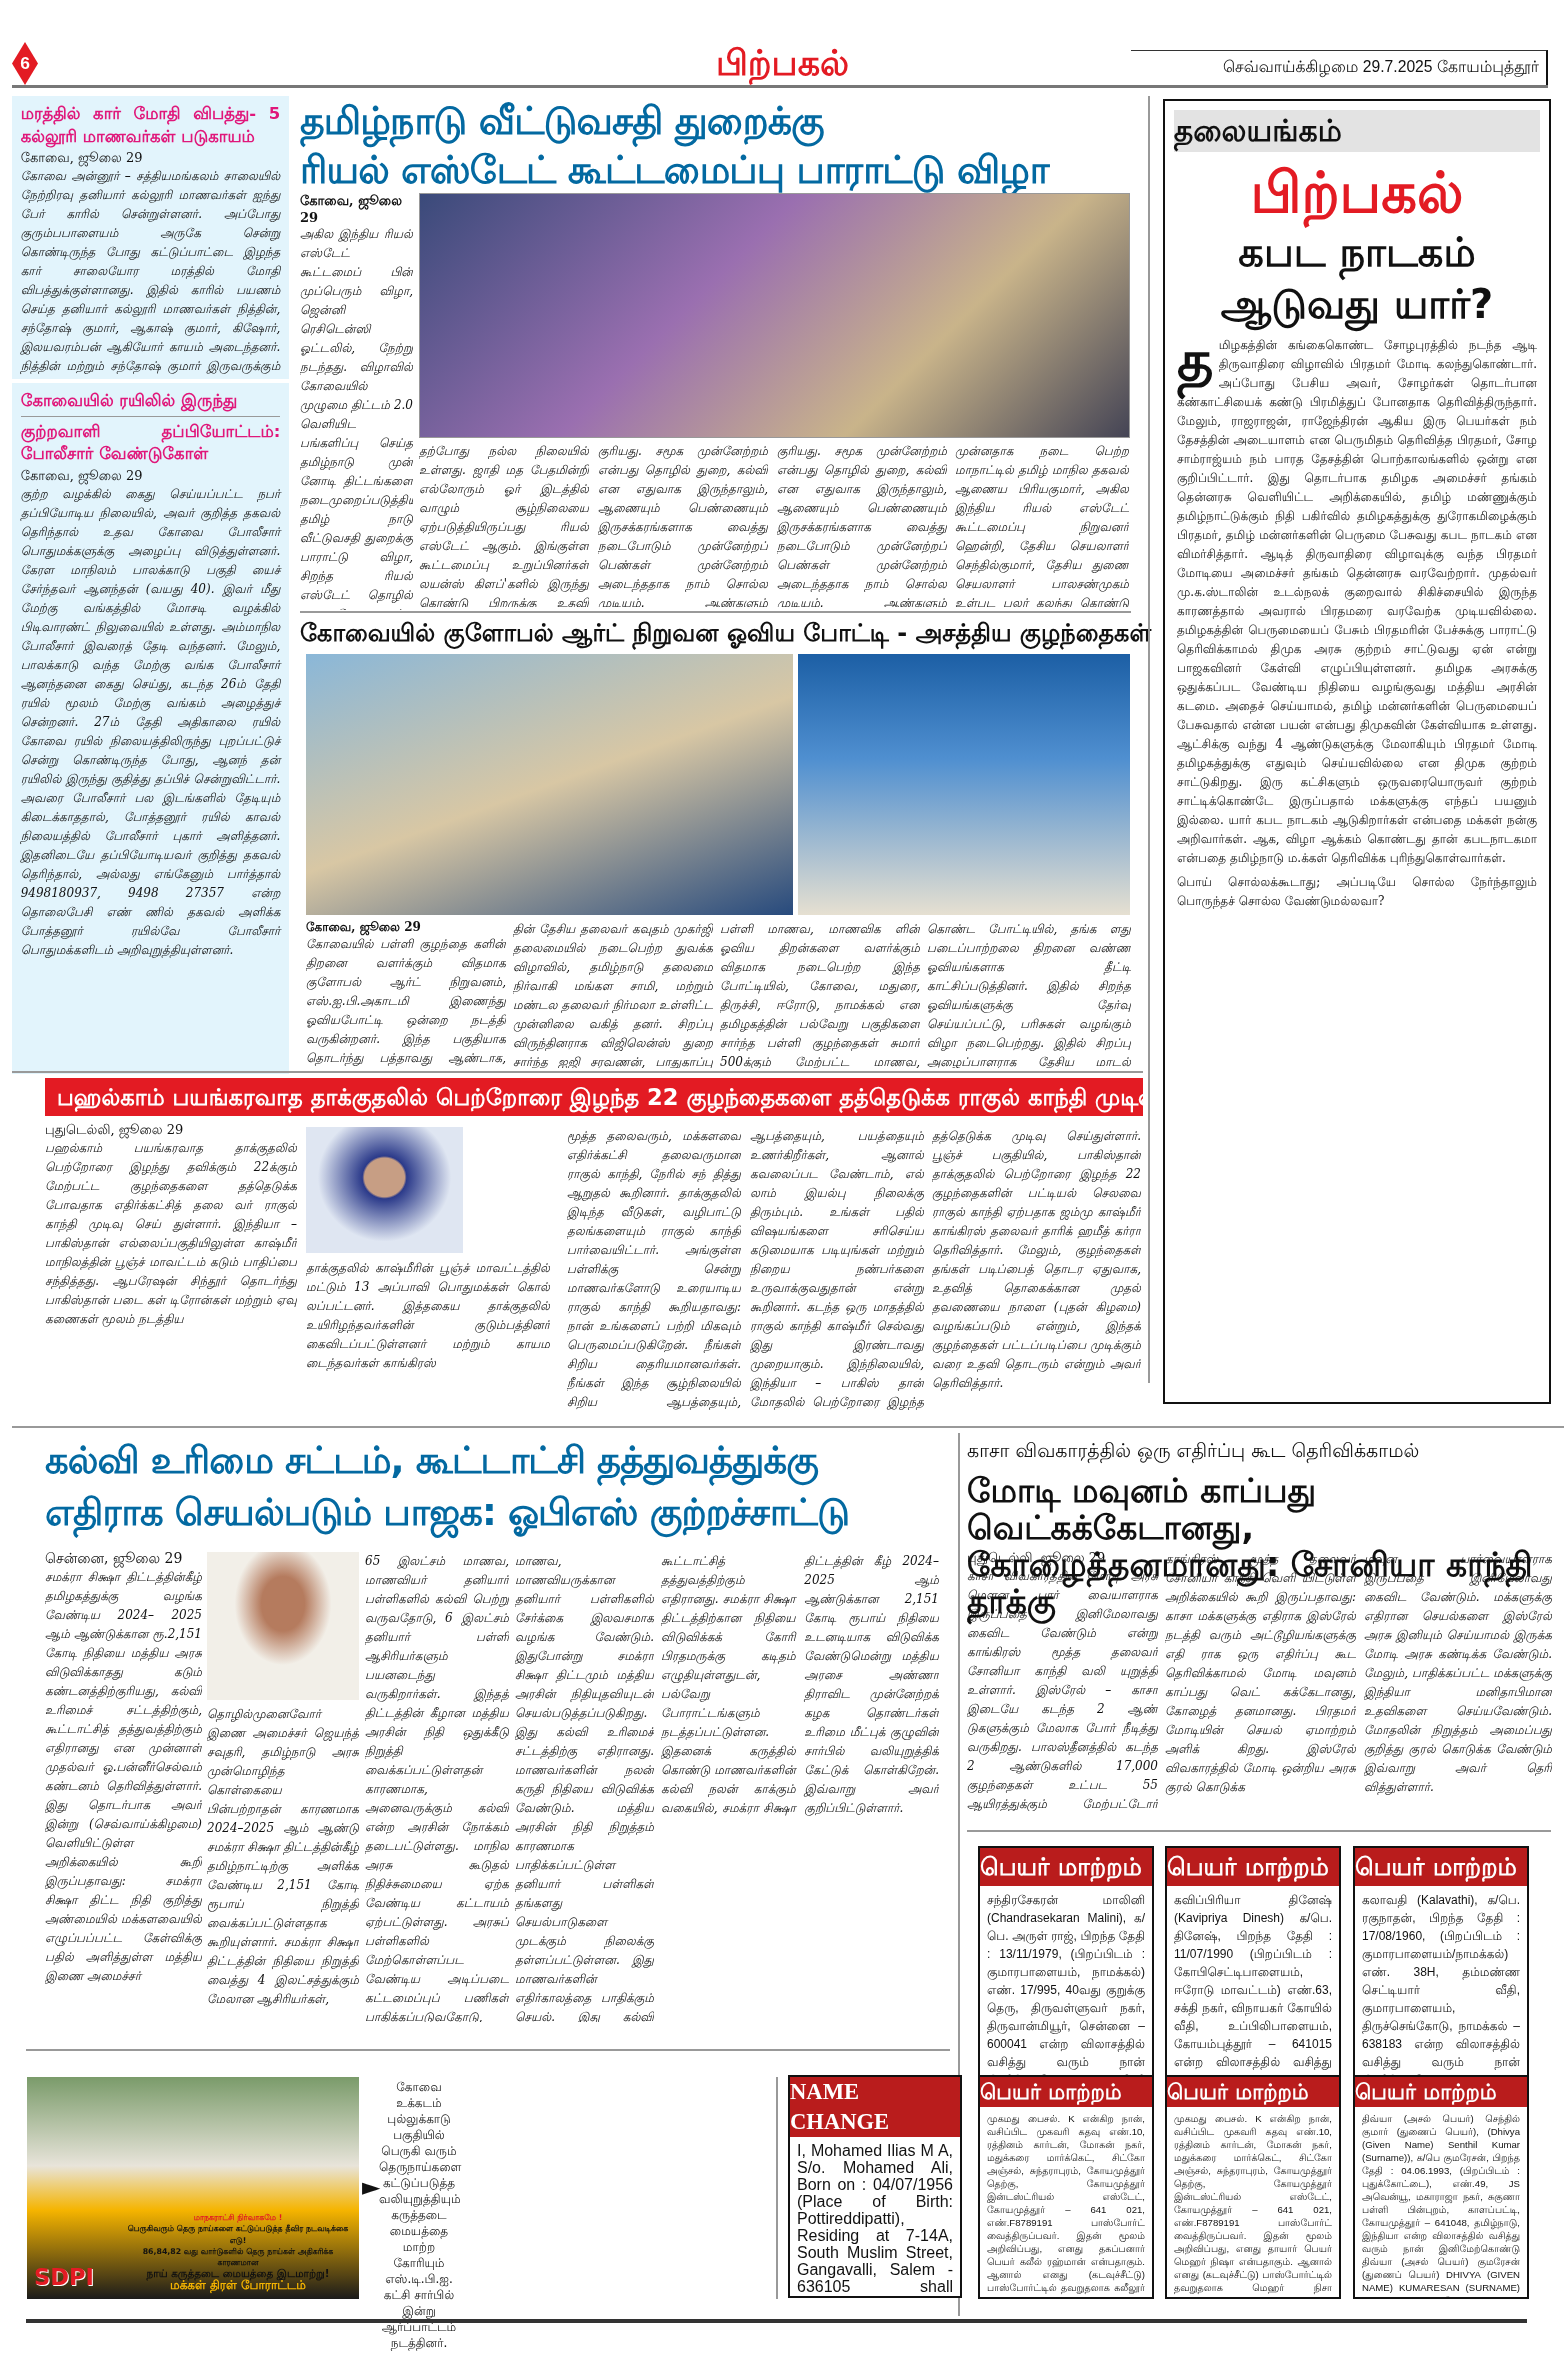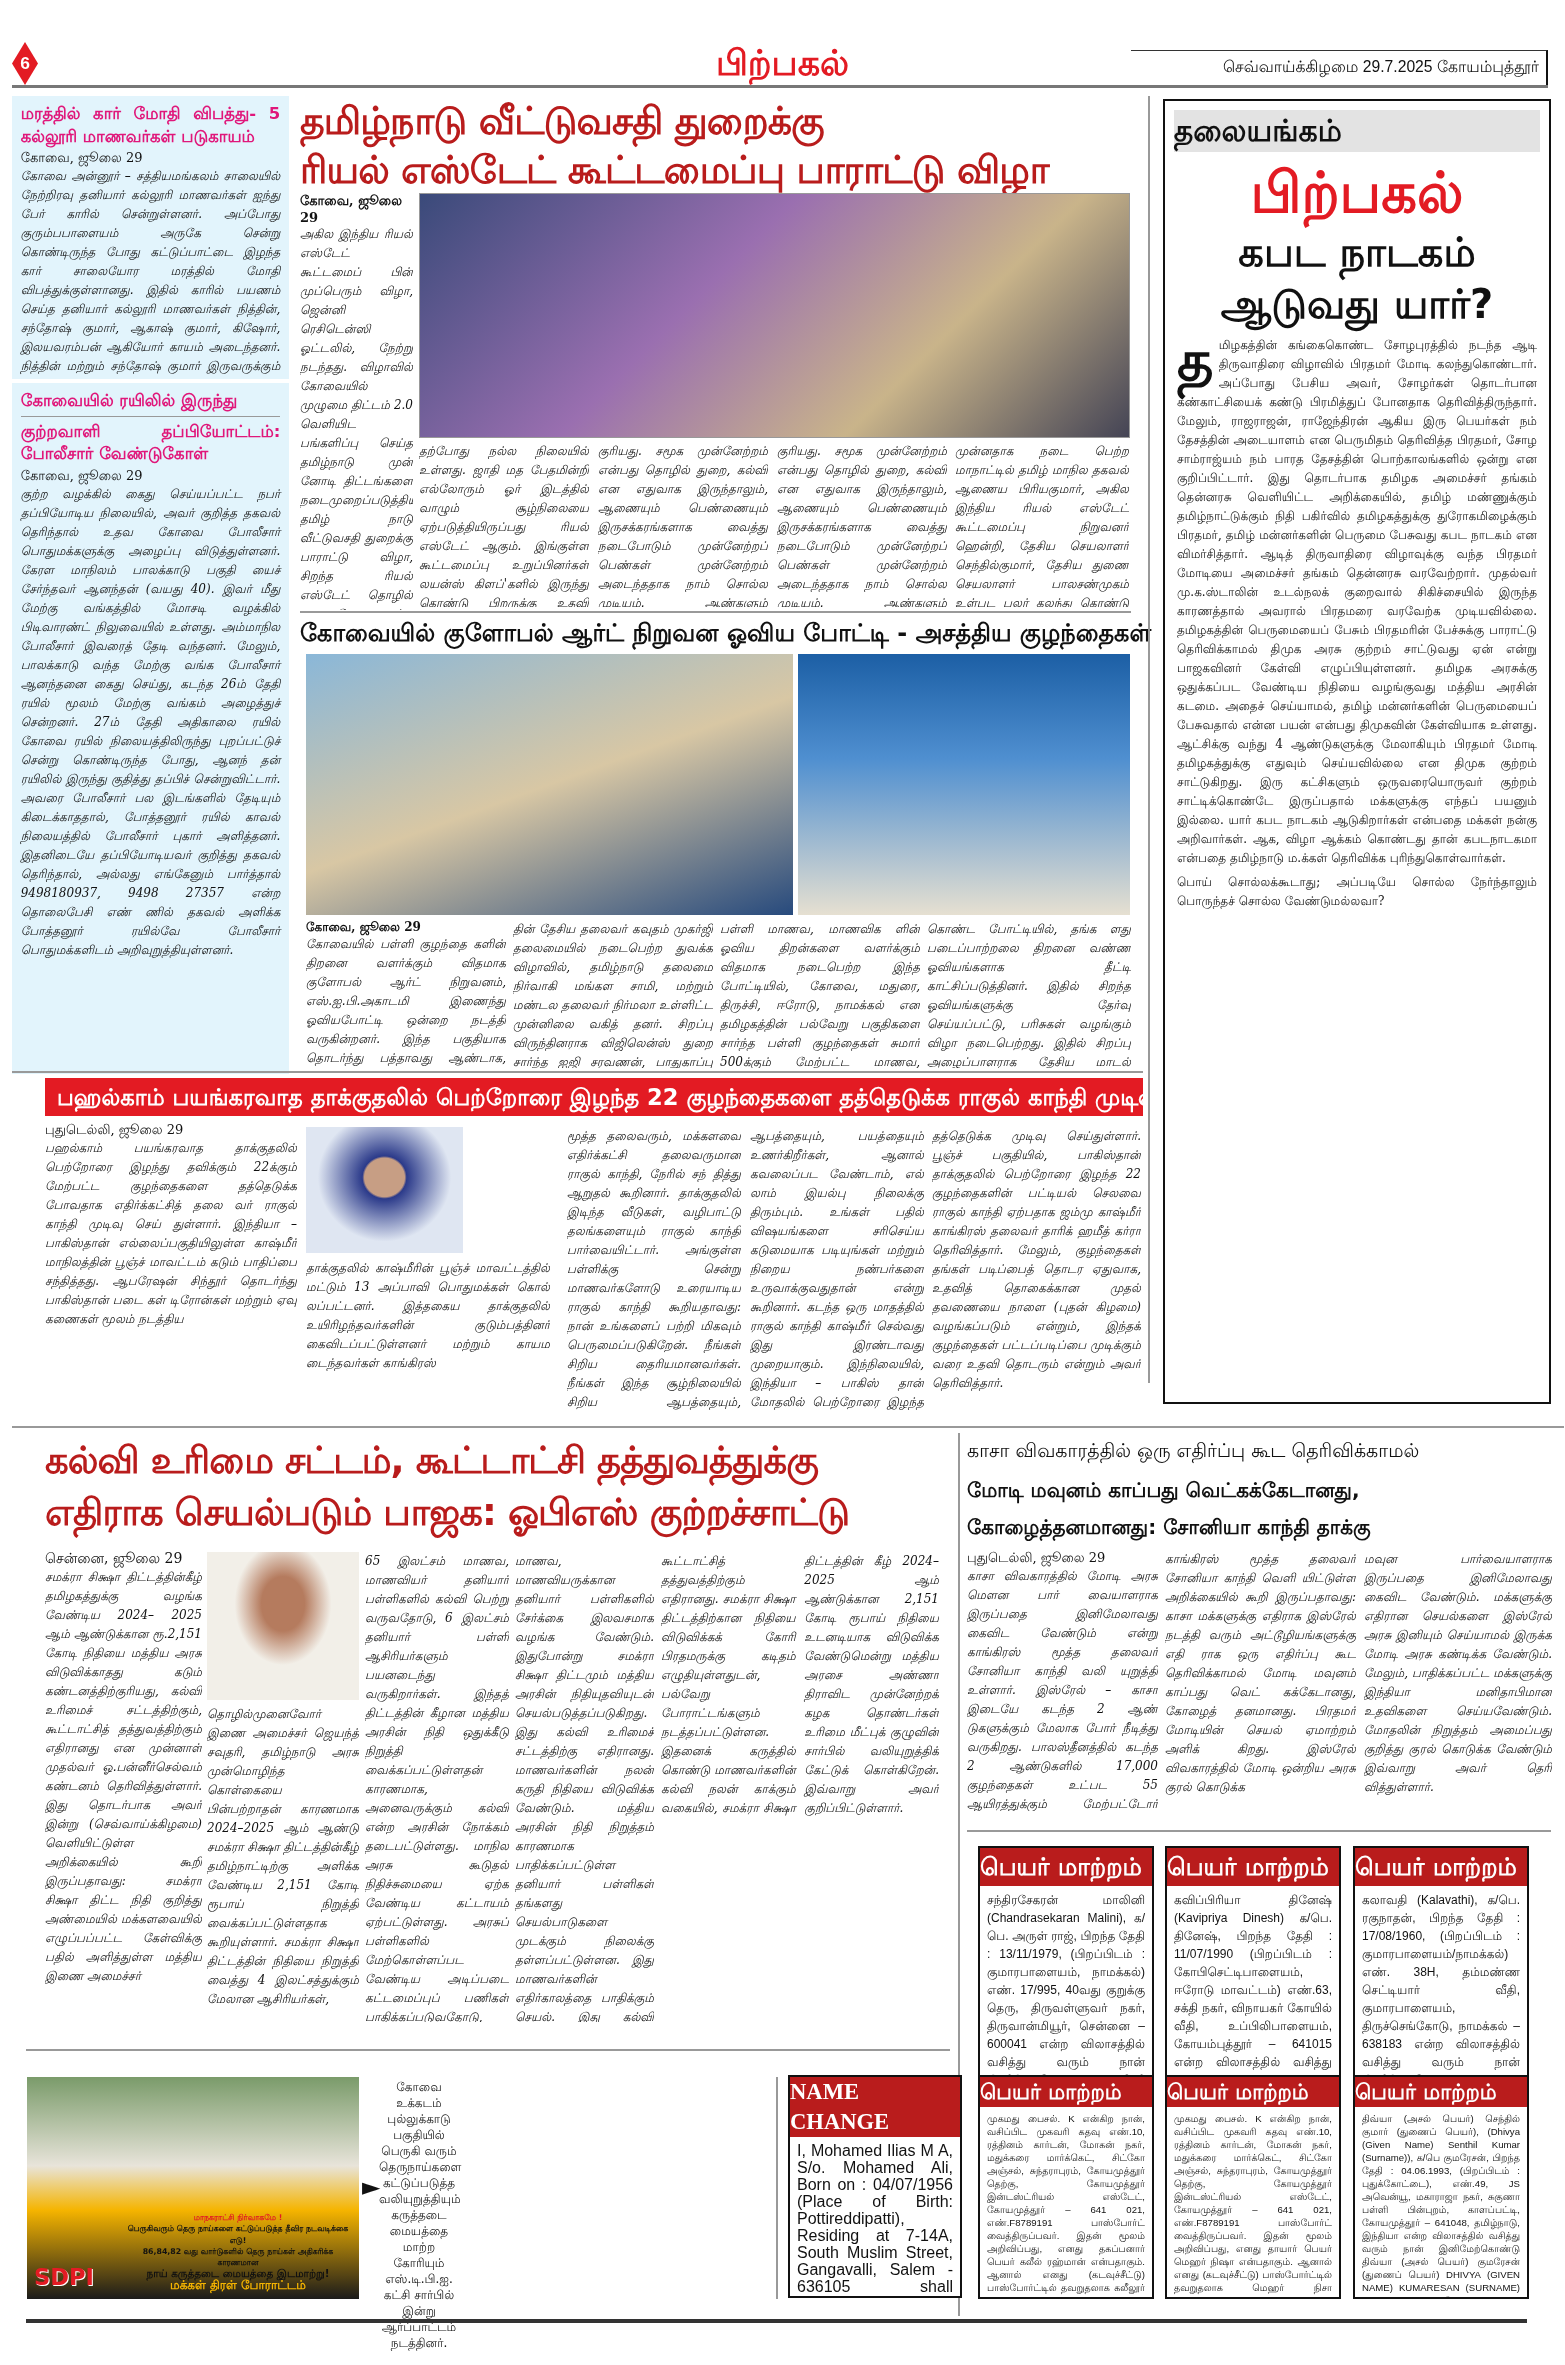--- a/index.html
+++ b/index.html
@@ -7,21 +7,21 @@
 .abs{position:absolute}
 .masthead{left:0;top:0;width:1565px;height:87px}
 .page-num{left:12px;top:42px;width:26px;height:43px;background:#e31b23;clip-path:polygon(50% 0,100% 50%,50% 100%,0 50%);color:#fff;font:bold 17.4px "Liberation Sans",sans-serif;display:flex;align-items:center;justify-content:center}
 .logo-top{left:713px;top:42px;width:139px;text-align:center;color:#e31b23;font:bold 35px "DejaVu Sans",sans-serif;line-height:42px}
 .date-box{left:1131px;top:50px;width:417px;height:35px;border-top:0.9px solid #333;border-right:2.6px solid #111;font:15.7px "Liberation Sans",sans-serif;display:flex;align-items:center;justify-content:flex-end;padding-right:7px}
 .hr-top{left:12px;top:85px;width:1536px;height:2.6px;background:#777}
 .side{background:#e2f4fc;padding:7px 8.7px;font-size:12px;line-height:19px;text-align:justify}
 .side h3{color:#e0177a;font:bold 16.5px "DejaVu Sans",sans-serif;line-height:22.6px}
 .side .dl{font-size:13px}
 .col{font-size:12px;line-height:19px;text-align:justify;font-style:italic}
-.head-big{font:bold 38px "DejaVu Sans",sans-serif;line-height:49px;color:#b91c1c;letter-spacing:-0.9px}
+.head-big{font:bold 38px "DejaVu Sans",sans-serif;line-height:49px;color:#0369a1;letter-spacing:-0.9px}
 .photo{background:linear-gradient(135deg,#3a4a7a,#9a6fb0 40%,#c9b48a 70%,#445);border:0.9px solid #999}
 .photo2{background:linear-gradient(160deg,#8ab7d8,#d8c7a4 50%,#274a7d)}
 .photo3{background:linear-gradient(180deg,#1c5fa5,#4f8fd0 40%,#e6e0d1)}
 .photo-rahul{background:radial-gradient(ellipse at 50% 40%,#c79e84 18%,#2b3a8a 20%,#dfe6f2 60%)}
 .photo-ops{background:radial-gradient(ellipse at 50% 35%,#b57b5e 20%,#f2efe8 45%)}
 .photo-protest{background:linear-gradient(180deg,#7a9b6a 0,#e8e4da 40%,#f5b400 60%,#1b1b1b 100%)}
 .red-band{background:#e31b23;color:#fff;font:bold 22.6px "DejaVu Sans",sans-serif;line-height:38px;padding-left:12px;white-space:nowrap;overflow:hidden}
 .sub-head{font:bold 24px "DejaVu Sans",sans-serif;line-height:33px}
 .editorial{border:2.6px solid #111;padding:0}
 .ed-label{background:#e3e3e3;font:bold 30px "DejaVu Sans",sans-serif;line-height:42px;margin:8.7px}
@@ -124,21 +124,21 @@
   <div class="col">சமக்ரா சிக்ஷா திட்டத்தின்கீழ் தமிழகத்துக்கு வழங்க வேண்டிய 2024– 2025 ஆம் ஆண்டுக்கான ரூ.2,151 கோடி நிதியை மத்திய அரசு விடுவிக்காதது கடும் கண்டனத்திற்குரியது, கல்வி உரிமைச் சட்டத்திற்கும், கூட்டாட்சித் தத்துவத்திற்கும் எதிரானது என முன்னாள் முதல்வர் ஓ.பன்னீர்செல்வம் கண்டனம் தெரிவித்துள்ளார். இது தொடர்பாக அவர் இன்று (செவ்வாய்க்கிழமை) வெளியிட்டுள்ள அறிக்கையில் கூறி இருப்பதாவது: சமக்ரா சிக்ஷா திட்ட நிதி குறித்து அண்மையில் மக்களவையில் எழுப்பப்பட்ட கேள்விக்கு பதில் அளித்துள்ள மத்திய இணை அமைச்சர்</div>
 </div>
 <div class="abs photo-ops" style="left:207px;top:1552px;width:152px;height:148px"></div>
 <div class="abs col" style="left:207px;top:1705px;width:152px;height:313px;overflow:hidden">தொழில்முனைவோர் இணை அமைச்சர் ஜெயந்த் சவுதரி, தமிழ்நாடு அரசு முன்மொழிந்த கொள்கையை பின்பற்றாதன் காரணமாக 2024–2025 ஆம் ஆண்டு சமக்ரா சிக்ஷா திட்டத்தின்கீழ் தமிழ்நாட்டிற்கு அளிக்க வேண்டிய 2,151 கோடி ரூபாய் நிறுத்தி வைக்கப்பட்டுள்ளதாக கூறியுள்ளார். சமக்ரா சிக்ஷா திட்டத்தின் நிதியை நிறுத்தி வைத்து 4 இலட்சத்துக்கும் மேலான ஆசிரியர்கள்,</div>
 <div class="abs col" style="left:365px;top:1552px;width:144px;height:470px;overflow:hidden">65 இலட்சம் மாணவ, மாணவியர் தனியார் பள்ளிகளில் கல்வி பெற்று வருவதோடு, 6 இலட்சம் தனியார் பள்ளி ஆசிரியர்களும் பயனடைந்து வருகிறார்கள். இந்தத் திட்டத்தின் கீழான மத்திய அரசின் நிதி ஒதுக்கீடு நிறுத்தி வைக்கப்பட்டுள்ளதன் காரணமாக, அனைவருக்கும் கல்வி என்ற அரசின் நோக்கம் தடைபட்டுள்ளது. மாநில அரசு கூடுதல் நிதிச்சுமையை ஏற்க வேண்டிய கட்டாயம் ஏற்பட்டுள்ளது. அரசுப் பள்ளிகளில் மேற்கொள்ளப்பட வேண்டிய அடிப்படை கட்டமைப்புப் பணிகள் பாதிக்கப்படுவதோடு, ஆசிரியர்களுக்கான ஊதியம் வழங்குவதிலும் சிக்கல் ஏற்பட்டுள்ளது. மேலும், கல்வி உரிமைச் சட்டத்தின்படி 25 விழுக்காடு</div>
 <div class="abs col" style="left:515px;top:1552px;width:139px;height:470px;overflow:hidden">மாணவ, மாணவியருக்கான தனியார் பள்ளிகளில் சேர்க்கை இலவசமாக வழங்க வேண்டும். இதுபோன்று சமக்ரா சிக்ஷா திட்டமும் மத்திய அரசின் நிதியுதவியுடன் செயல்படுத்தப்படுகிறது. இது கல்வி உரிமைச் சட்டத்திற்கு எதிரானது. மாணவர்களின் நலன் கருதி நிதியை விடுவிக்க வேண்டும். மத்திய அரசின் நிதி நிறுத்தம் காரணமாக பாதிக்கப்பட்டுள்ள தனியார் பள்ளிகள் தங்களது செயல்பாடுகளை முடக்கும் நிலைக்கு தள்ளப்பட்டுள்ளன. இது மாணவர்களின் எதிர்காலத்தை பாதிக்கும் செயல். இது கல்வி உரிமைச் சட்டத்திற்கு எதிரானது.</div>
 <div class="abs col" style="left:661px;top:1552px;width:278px;height:470px;overflow:hidden;column-count:2;column-gap:8.7px">கூட்டாட்சித் தத்துவத்திற்கும் எதிரானது. சமக்ரா சிக்ஷா திட்டத்திற்கான நிதியை விடுவிக்கக் கோரி பிரதமருக்கு கடிதம் எழுதியுள்ளதுடன், பல்வேறு போராட்டங்களும் நடத்தப்பட்டுள்ளன. இதனைக் கருத்தில் கொண்டு மாணவர்களின் கல்வி நலன் காக்கும் வகையில், சமக்ரா சிக்ஷா திட்டத்தின் கீழ் 2024–2025 ஆம் ஆண்டுக்கான 2,151 கோடி ரூபாய் நிதியை உடனடியாக விடுவிக்க வேண்டுமென்று மத்திய அரசை அண்ணா திராவிட முன்னேற்றக் கழக தொண்டர்கள் உரிமை மீட்புக் குழுவின் சார்பில் வலியுறுத்திக் கேட்டுக் கொள்கிறேன். இவ்வாறு அவர் குறிப்பிட்டுள்ளார்.</div>
 
 <div class="abs vline" style="left:958px;top:1433px;height:883px"></div>
 <div class="abs" style="left:967px;top:1435px;width:591px;font:19px 'DejaVu Sans',sans-serif;line-height:31px">காசா விவகாரத்தில் ஒரு எதிர்ப்பு கூட தெரிவிக்காமல்</div>
-<div class="abs sub-head" style="left:967px;top:1472px;width:591px;font-size:20px;line-height:37px">
+<div class="abs sub-head" style="left:967px;top:1472px;width:591px;font-size:33px;line-height:37px">
   <div>மோடி மவுனம் காப்பது வெட்கக்கேடானது,</div>
   <div>கோழைத்தனமானது: சோனியா காந்தி தாக்கு</div>
 </div>
 <div class="abs" style="left:967px;top:1550px;width:191px;height:261px;overflow:hidden">
   <div style="font-size:13px">புதுடெல்லி, ஜூலை 29</div>
   <div class="col">காசா விவகாரத்தில் மோடி அரசு மௌன பார் வையாளராக இருப்பதை இனிமேலாவது கைவிட வேண்டும் என்று காங்கிரஸ் மூத்த தலைவர் சோனியா காந்தி வலி யுறுத்தி உள்ளார். இஸ்ரேல் – காசா இடையே கடந்த 2 ஆண் டுகளுக்கும் மேலாக போர் நீடித்து வருகிறது. பாலஸ்தீனத்தில் கடந்த 2 ஆண்டுகளில் 17,000 குழந்தைகள் உட்பட 55 ஆயிரத்துக்கும் மேற்பட்டோர் கொல்லப்பட்டுள்ளனர். இது தொடர்பாக</div>
 </div>
 <div class="abs col" style="left:1165px;top:1550px;width:191px;height:261px;overflow:hidden">காங்கிரஸ் மூத்த தலைவர் சோனியா காந்தி வெளி யிட்டுள்ள அறிக்கையில் கூறி இருப்பதாவது: காசா மக்களுக்கு எதிராக இஸ்ரேல் நடத்தி வரும் அட்டூழியங்களுக்கு எதி ராக ஒரு எதிர்ப்பு கூட தெரிவிக்காமல் மோடி மவுனம் காப்பது வெட் கக்கேடானது, கோழைத் தனமானது. பிரதமர் மோடியின் செயல் ஏமாற்றம் அளிக் கிறது. இஸ்ரேல் விவகாரத்தில் மோடி ஒன்றிய அரசு குரல் கொடுக்க</div>
 <div class="abs col" style="left:1364px;top:1550px;width:188px;height:261px;overflow:hidden">மவுன பார்வையாளராக இருப்பதை இனிமேலாவது கைவிட வேண்டும். மக்களுக்கு எதிரான செயல்களை இஸ்ரேல் அரசு இனியும் செய்யாமல் இருக்க மோடி அரசு கண்டிக்க வேண்டும். மேலும், பாதிக்கப்பட்ட மக்களுக்கு இந்தியா மனிதாபிமான உதவிகளை செய்யவேண்டும். மோதலின் நிறுத்தம் அமைப்பது குறித்து குரல் கொடுக்க வேண்டும் இவ்வாறு அவர் தெரி வித்துள்ளார்.</div>
 <div class="abs hline" style="left:967px;top:1830px;width:584px"></div>

